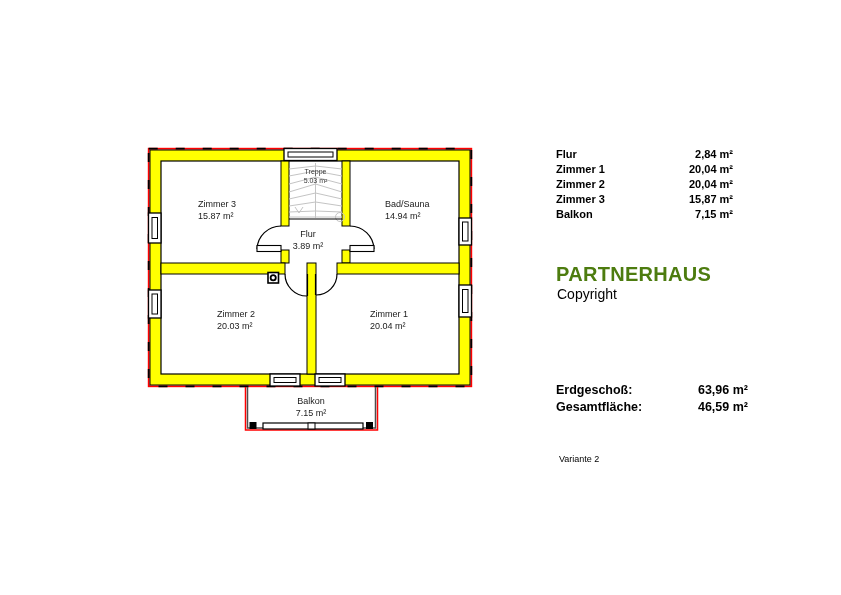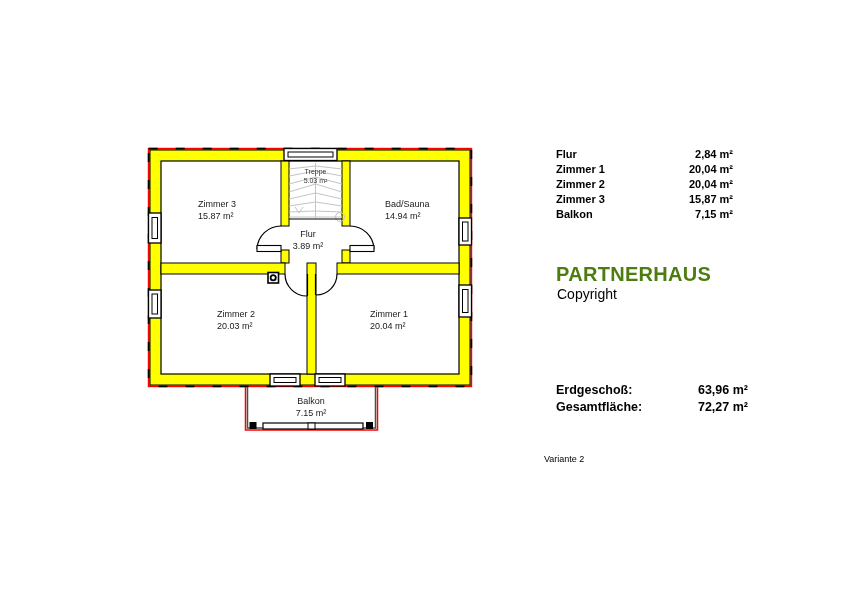--- a/index.html
+++ b/index.html
@@ -15,21 +15,21 @@
   .win-inner{fill:#fff;stroke:#000;stroke-width:1;}
   .room-list{position:absolute;left:556px;top:147px;width:177px;}
   .room-list .row{display:flex;justify-content:space-between;
         font-size:11px;font-weight:bold;line-height:15px;color:#000;}
   .brand-title{position:absolute;left:556px;top:263px;font-size:20px;
         font-weight:bold;letter-spacing:.3px;color:#4d7c0f;}
   .brand-copy{position:absolute;left:557px;top:286px;font-size:14px;color:#000;}
   .summary{position:absolute;left:556px;top:382px;width:192px;}
   .summary .row{display:flex;justify-content:space-between;
         font-size:12.5px;font-weight:bold;line-height:17px;color:#000;gap:20px;}
-  .variant{position:absolute;left:544px;top:454px;font-size:9px;color:#000;}
+  .variant{position:absolute;left:559px;top:454px;font-size:9px;color:#000;}
 </style>
 </head>
 <body>
 
 <div class="page">
 
   <svg width="841" height="595" viewBox="0 0 841 595">
 
     <g fill="none" stroke-width="1.8" stroke="#ff0000">
       <rect x="148.7" y="148.7" width="322.6" height="237.6"></rect>
@@ -157,19 +157,19 @@
   <div class="brand-title">PARTNERHAUS</div>
   <div class="brand-copy">Copyright</div>
 
   <div class="summary">
     <div class="row">
       <span>Erdgeschoß:</span>
       <span>63,96 m²</span>
     </div>
     <div class="row">
       <span>Gesamtfläche:</span>
-      <span>72,27 m²</span>
+      <span>46,59 m²</span>
     </div>
   </div>
 
   <div class="variant">Variante 2</div>
 
 </div>
 
 </body></html>

